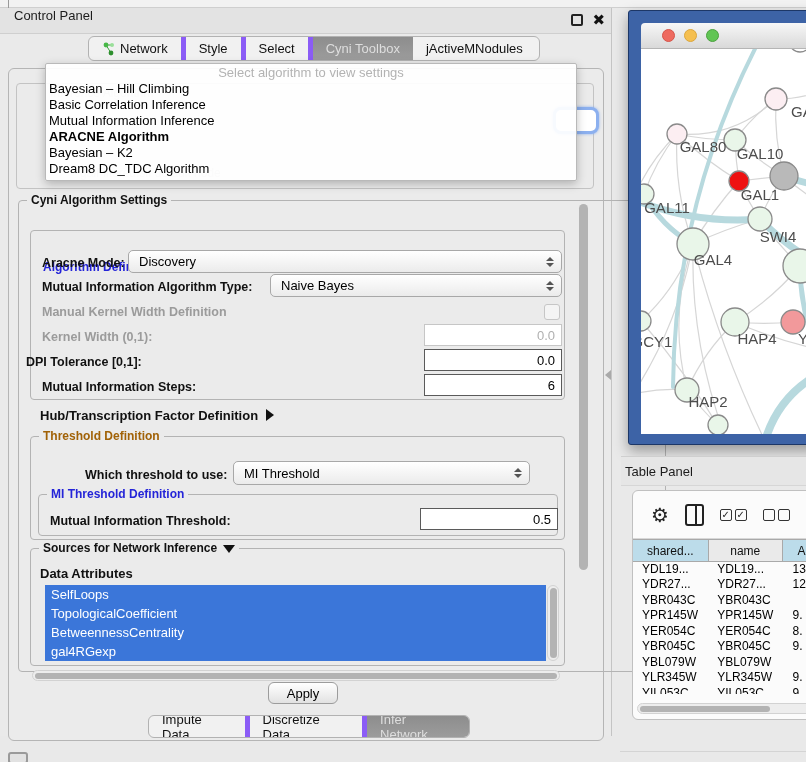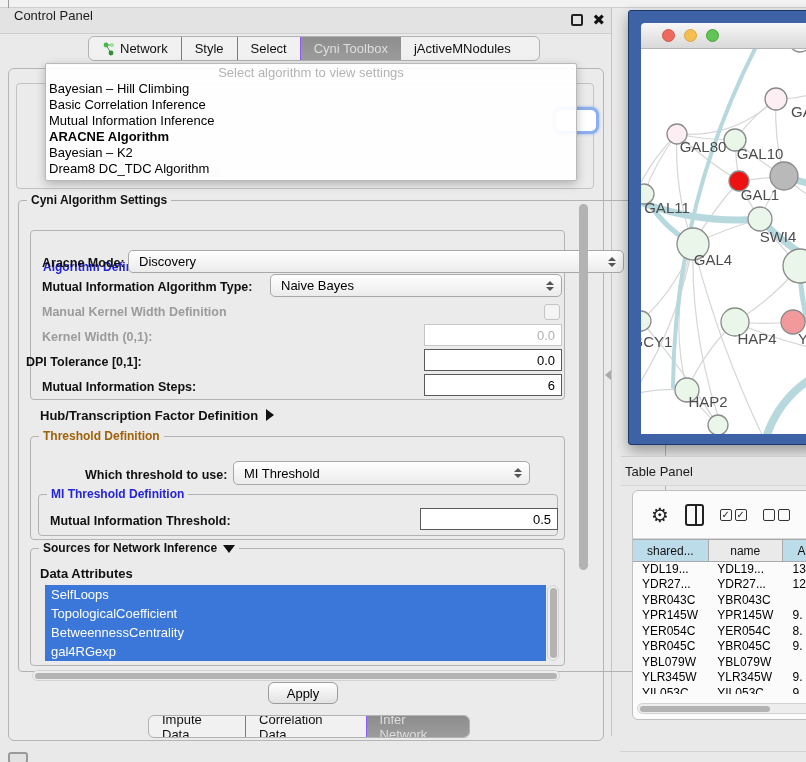--- a/index.html
+++ b/index.html
@@ -13,21 +13,21 @@
 
   
   .control-panel { left:0; top:8px; width:612px; height:728px; background:#eaeaea; border-right:1px solid #c4c4c4; }
   .cp-header { left:0; top:0; width:100%; height:26px; background:#e3e3e3; border-bottom:1px solid #cfcfcf; display:flex; align-items:flex-start; }
   .cp-title { margin-left:14px; font-size:13px; color:#1c1c1c; }
   .cp-float { position:absolute; right:28px; top:6px; width:12px; height:12px; border:2px solid #222; border-radius:2px; }
   .cp-close { position:absolute; right:6px; top:3px; font-size:15px; font-weight:bold; color:#111; }
 
   
   .tabbar { height:25px; background:#f1f1f1; border:1px solid #b2b2b2; border-radius:6px; display:flex; align-items:stretch; overflow:hidden; }
-  .tab { display:flex; align-items:center; padding:0 13px; font-size:13px; color:#111; border-right:1px solid #8b5cf6; background:transparent; }
+  .tab { display:flex; align-items:center; padding:0 13px; font-size:13px; color:#111; border-right:5px solid #8b5cf6; background:transparent; }
   .tab:last-child { border-right:none; }
   .tab.sel { background:linear-gradient(#8d8d8d,#9c9c9c); color:#dedede; border-right:none; }
   .tab .net-ic { margin-right:5px; }
 
   
   .outer-panel { left:8px; top:60px; width:596px; height:673px; background:#ebebeb; border:1px solid #b5b5b5; border-radius:6px; }
   .ghost-gb { left:16px; top:75px; width:578px; height:106px; border:1px solid #c3c3c3; border-radius:4px; }
   .ghost-text { font-size:12px; color:#444; opacity:.28; }
   .focus-combo { left:553px; top:99px; width:46px; height:27px; background:#fff; border:3px solid #8cb0ef; border-radius:8px; box-shadow:0 0 3px #8cb0ef; }
 
@@ -159,21 +159,21 @@
   </div>
 
   <div class="gb" style="left:18px; top:192px; width:648px; height:472px;">
     <span class="gb-legend" style="top:-8px; left:8px;">Cyni Algorithm Settings</span>
   </div>
 
   <div class="gb" style="left:30px; top:222px; width:535px; height:170px;">
     <span class="gb-legend blue" style="top:-8px; left:8px;margin-top:37px;">Algorithm Definition</span>
   </div>
   <span class="flabel" style="left:42px; top:248px;">Aracne Mode:</span>
-  <div class="combo" style="left:128px; top:242px; width:496px; height:23px;">
+  <div class="combo" style="left:128px; top:242px; width:434px; height:23px;">
     <span>Discovery</span>
     <span class="spin">
         <i class="up"></i>
         <i class="dn"></i>
       </span>
   </div>
   <span class="flabel" style="left:42px; top:272px;">Mutual Information Algorithm Type:</span>
   <div class="combo" style="left:270px; top:266px; width:292px; height:23px;">
     <span>Naive Bayes</span>
     <span class="spin">
@@ -229,21 +229,21 @@
   <div class="sb-track" style="left:577px; top:194px; width:13px; height:468px; border:none; background:transparent;">
       <span class="sb-thumb" style="left:2px; top:2px; width:9px; height:366px;"></span>
     </div>
 
   <div class="apply-btn" style="left:268px; top:674px; width:70px; height:22px;">Apply</div>
   <div class="abs tabbar" style="left:148px; top:707px; width:322px; height:23px;" id="bottom-tabs">
       <div class="tab">
         <span>Impute Data</span>
       </div>
       <div class="tab">
-        <span>Correlation Data</span>
+        <span>Discretize Data</span>
       </div>
       <div class="tab sel">
         <span>Infer Network</span>
       </div>
     </div>
 </div>
 
 <div class="abs net-window">
   <div class="abs net-titlebar">
     <span class="tl r"></span>

